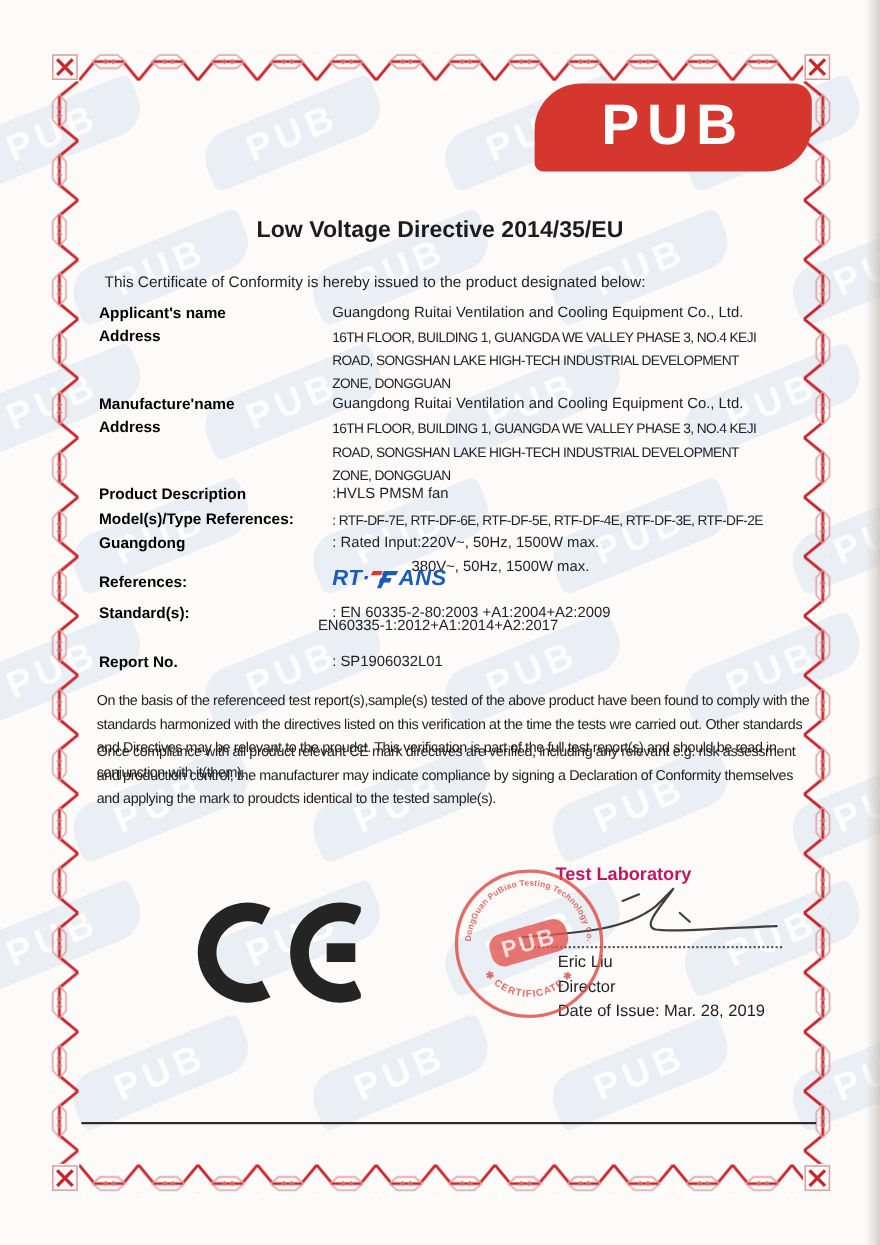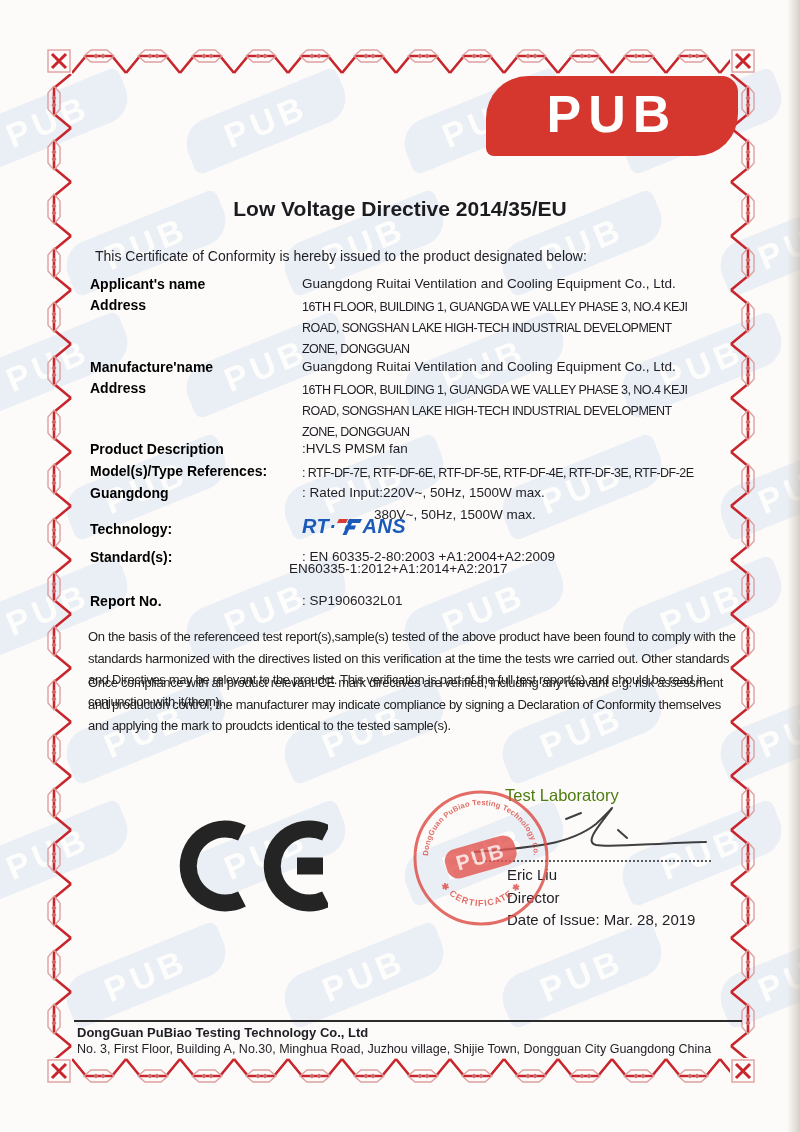--- a/index.html
+++ b/index.html
@@ -25,21 +25,21 @@
   .drow{left:90px;width:655px;}
   .dlabel{position:absolute;left:0;top:0;font-weight:bold;font-size:14px;color:#000000;}
   .dval{position:absolute;left:176px;top:0;width:462px;font-size:13.5px;margin-left:36px;}
   .dval2{position:absolute;left:192px;top:0;width:462px;font-size:13.5px;}
   .caps{font-size:12.5px;letter-spacing:-0.55px;white-space:pre-line;line-height:21px;}
   .indent1{padding-left:92px;}
   .indent2{padding-left:7px;}
   .body-text{left:88px;width:656px;font-size:13px;letter-spacing:-0.35px;line-height:21.6px;color:#222;}
   .tm-logo{display:inline-flex;align-items:flex-end;}
   .tm-txt{color:#1a5ab8;font-weight:900;font-style:italic;font-size:20px;letter-spacing:.5px;line-height:18px;}
-  .heading-lab{left:505px;top:786px;font-size:16.5px;font-weight:normal;color:#4d7c0f;}
+  .heading-lab{left:505px;top:786px;font-size:16.5px;font-weight:bold;color:#be185d;}
   .sig-name{left:507px;top:866px;font-size:15px;}
   .sig-title{left:507px;top:889px;font-size:15px;}
   .sig-date{left:507px;top:911px;font-size:15px;}
   .dotline{left:473px;top:860px;width:238px;border-top:2px dotted #5a5a5a;height:0;}
   .stamp{left:406px;top:783px;z-index:5;}
   .footer-rule{left:74px;top:1020px;width:668px;border-top:2px solid #2b2b2b;height:0;}
   .footer-co{left:77px;top:1025px;font-size:13px;font-weight:bold;}
   .footer-addr{left:77px;top:1042px;font-size:12.5px;}
   .scan-edge{right:0;top:0;width:13px;height:1132px;z-index:6;
              background:linear-gradient(to left,#b3aa9f 0%,#cfc8bf 35%,rgba(252,251,249,0) 100%);opacity:.55;}
@@ -166,21 +166,21 @@
     <div class="abs drow" style="top:463px">
       <span class="dlabel">Model(s)/Type References:</span>
       <span class="dval caps">: RTF-DF-7E, RTF-DF-6E, RTF-DF-5E, RTF-DF-4E, RTF-DF-3E, RTF-DF-2E</span>
     </div>
     <div class="abs drow" style="top:485px">
       <span class="dlabel">Guangdong</span>
       <span class="dval">: Rated Input:220V~, 50Hz, 1500W max.</span>
       <span class="dval2 indent1" style="top:22px">380V~, 50Hz, 1500W max.</span>
     </div>
     <div class="abs drow" style="top:521px">
-      <span class="dlabel">Technology:</span>
+      <span class="dlabel">References:</span>
       <span class="dval" style="top:-4px">
         <span class="tm-logo">
           <span class="tm-txt">RT·</span>
           <svg width="26" height="18" viewBox="0 0 26 18">
             <polygon points="3,2 12,2 10,6 1,6" fill="#d93a32"></polygon>
             <polygon points="13,2 26,2 24,6 11,6" fill="#1a5ab8"></polygon>
             <polygon points="10,8.5 20,8.5 18.5,12.5 8.5,12.5" fill="#1a5ab8"></polygon>
             <polygon points="13.5,3 17.5,3 10.5,18 6.5,18" fill="#1a5ab8"></polygon>
           </svg>
           <span class="tm-txt">ANS</span>
@@ -235,18 +235,16 @@
           <textPath href="#arcBottom" startOffset="50%" text-anchor="middle">✱ CERTIFICATE ✱</textPath>
         </text>
         <g transform="rotate(-16 75 75)">
           <rect x="39" y="59" width="72" height="30" rx="12" fill="#e35550"></rect>
           <text x="75" y="81" text-anchor="middle" fill="#ffd9d6" font-size="21" font-weight="bold" letter-spacing="2">PUB</text>
         </g>
       </g>
     </svg>
 
     <div class="abs footer-rule"></div>
-    <div class="abs footer-co">DongGuan PuBiao Testing Technology Co., Ltd</div>
-    <div class="abs footer-addr">No. 3, First Floor, Building A, No.30, Minghua Road, Juzhou village, Shijie Town, Dongguan City Guangdong China</div>
   </div>
 
   <div class="abs scan-edge"></div>
 </div>
 
 </body></html>

